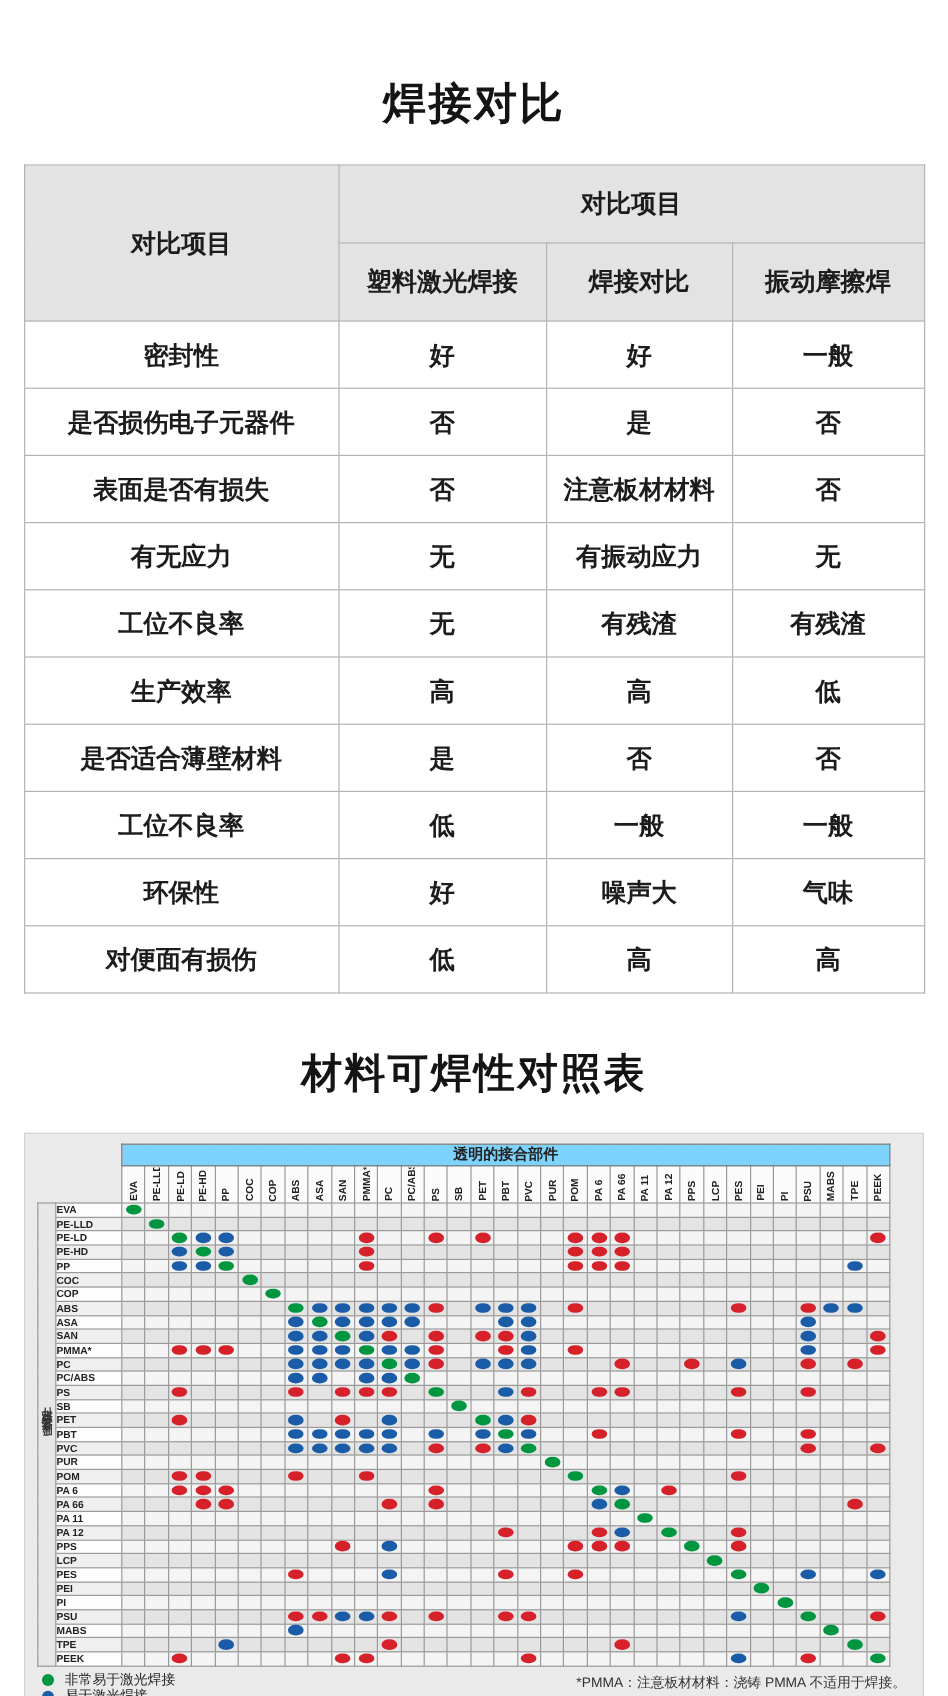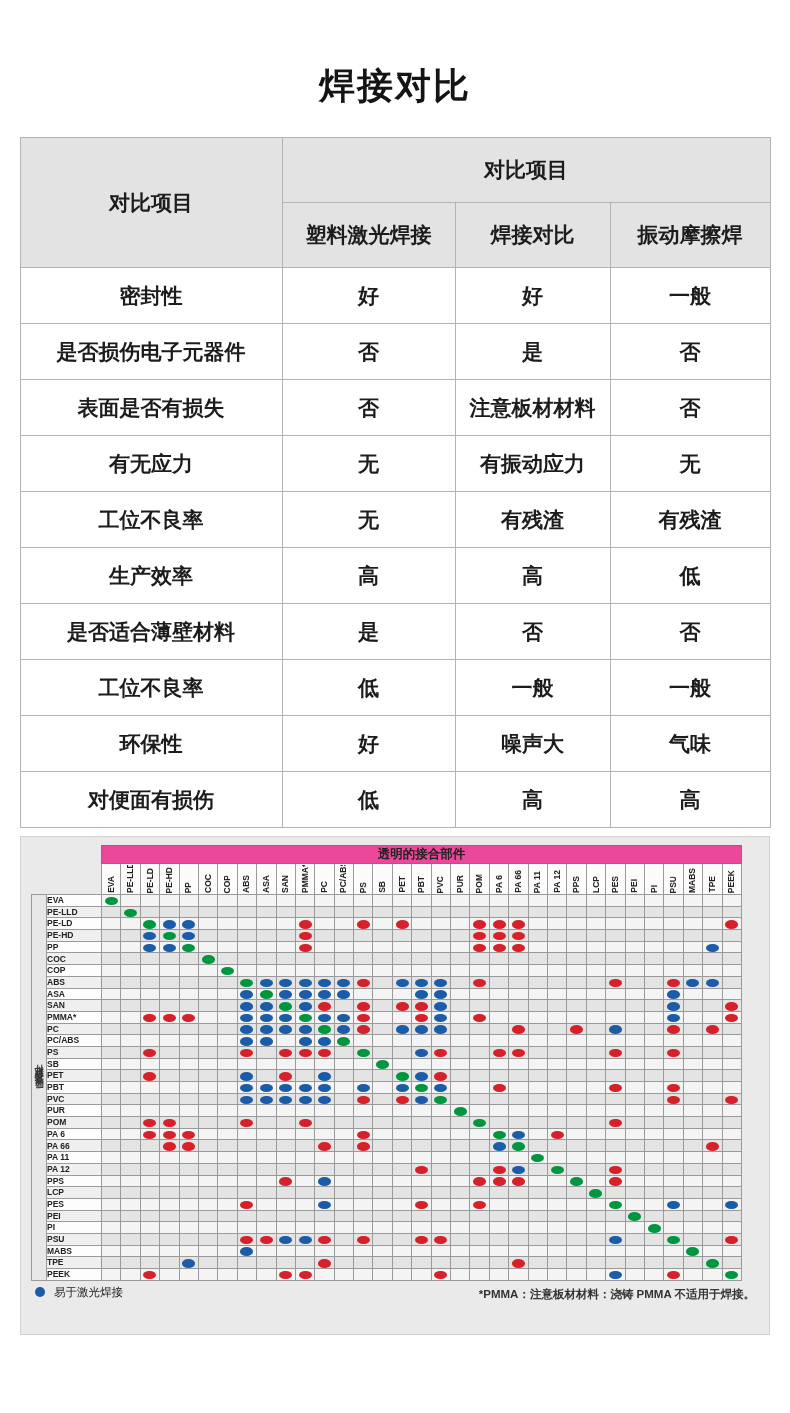--- a/index.html
+++ b/index.html
@@ -20,41 +20,41 @@
   .cmp-head-row1 th{height:62px;}
   .cmp-head-row2 th{height:62px;}
   .cmp-table tbody td{height:53px;background:#ffffff;}
 
   
   .panel{width:750px;margin:8px auto 0 auto;background:#eaeaea;border:1px solid #d2d2d2;
     padding:8px 0 6px 10px;box-sizing:border-box;position:relative;}
   table.matrix{border-collapse:collapse;table-layout:fixed;}
   table.matrix td{padding:0;border:1px solid #9a9a9a;box-sizing:border-box;}
   table.matrix td.blank{border:none;background:transparent;}
-  td.tophdr{height:18px;background:#ec4899;text-align:center;font-size:12.5px;font-weight:bold;
+  td.tophdr{height:18px;background:#7dd3fc;text-align:center;font-size:12.5px;font-weight:bold;
     color:#222;border:1px solid #777 !important;}
   td.collab{height:30px;background:#fbfbfb;vertical-align:bottom;text-align:center;}
   .rot{writing-mode:vertical-rl;transform:rotate(180deg);font-size:8.5px;font-weight:bold;
     line-height:1.05;white-space:nowrap;margin:1px auto 1px auto;max-height:28px;overflow:hidden;color:#222;}
   td.sidelab{width:15px;background:#e7e7e7;text-align:center;vertical-align:middle;border:1px solid #8a8a8a;}
   .vrot{writing-mode:vertical-rl;transform:rotate(180deg);font-size:9px;font-weight:bold;
     letter-spacing:3px;margin:0 auto;color:#333;white-space:nowrap;}
   td.rowlab{width:55px;font-size:8.5px;font-weight:bold;text-align:left;padding-left:2px;
     color:#222;line-height:1;}
   tr.light td.rowlab{background:#fdfdfd;} tr.dark td.rowlab{background:#efefef;}
   td.cell{width:19.4px;height:11.7px;text-align:center;line-height:10px;}
   tr.light td.cell{background:#f4f4f4;} tr.dark td.cell{background:#e4e4e4;}
   .dot{display:inline-block;width:13px;height:8.5px;border-radius:50%;vertical-align:middle;}
 
   
   .legend-area{position:relative;margin-top:5px;min-height:42px;padding-left:4px;}
   .legend-item{display:flex;align-items:center;height:13px;margin-bottom:1px;}
   .legend-dot{display:inline-block;width:10px;height:10px;border-radius:50%;margin-right:9px;flex:0 0 auto;}
   .legend-label{font-size:11.5px;color:#222;line-height:13px;}
-  .pmma-note{position:absolute;right:14px;top:1px;font-size:11.5px;font-weight:bold;color:#333;}
+  .pmma-note{position:absolute;right:14px;top:1px;font-size:11.5px;font-weight:normal;color:#333;}
 </style>
 </head>
 <body>
 
 <div class="page">
 
   <div id="title1" class="big-title">焊接对比</div>
 
   <table class="cmp-table">
     <colgroup>
@@ -131,20 +131,21 @@
         </tr>
         <tr>
           <td>对便面有损伤</td>
           <td>低</td>
           <td>高</td>
           <td>高</td>
         </tr>
       </tbody>
   </table>
 
+  <div id="title2" class="big-title">材料可焊性对照表</div>
 
   <div class="panel">
     <div id="matrix-mount">
         <table class="matrix">
           <tbody>
             <tr>
               <td class="blank" colspan="2"></td>
               <td class="tophdr" colspan="33">透明的接合部件</td>
             </tr>
             <tr>
@@ -1438,20 +1439,24 @@
               <td class="cell"><span class="dot" style="background:#d6202a"></span></td>
               <td class="cell"></td>
               <td class="cell"></td>
               <td class="cell"><span class="dot" style="background:#009640"></span></td>
             </tr>
           </tbody>
         </table>
       </div>
     <div class="legend-area">
       <div id="legend-mount">
+          <div class="legend-item">
+            <span class="legend-dot" style="background:#009640"></span>
+            <span class="legend-label">非常易于激光焊接</span>
+          </div>
           <div class="legend-item">
             <span class="legend-dot" style="background:#1b5ca8"></span>
             <span class="legend-label">易于激光焊接</span>
           </div>
         </div>
       <div class="pmma-note">*PMMA：注意板材材料：浇铸 PMMA 不适用于焊接。</div>
     </div>
   </div>
 
 </div>

